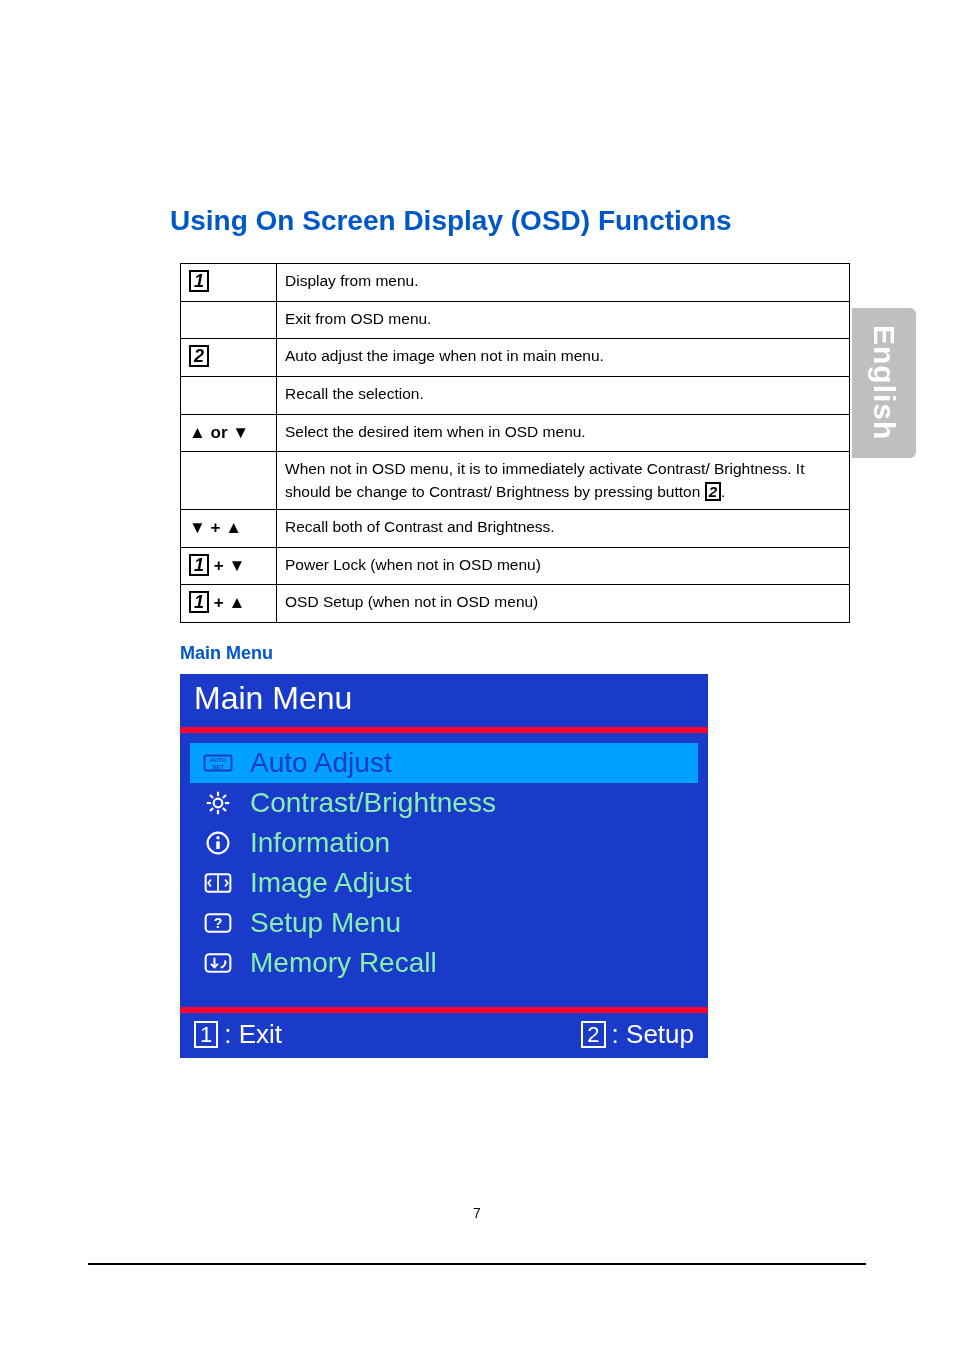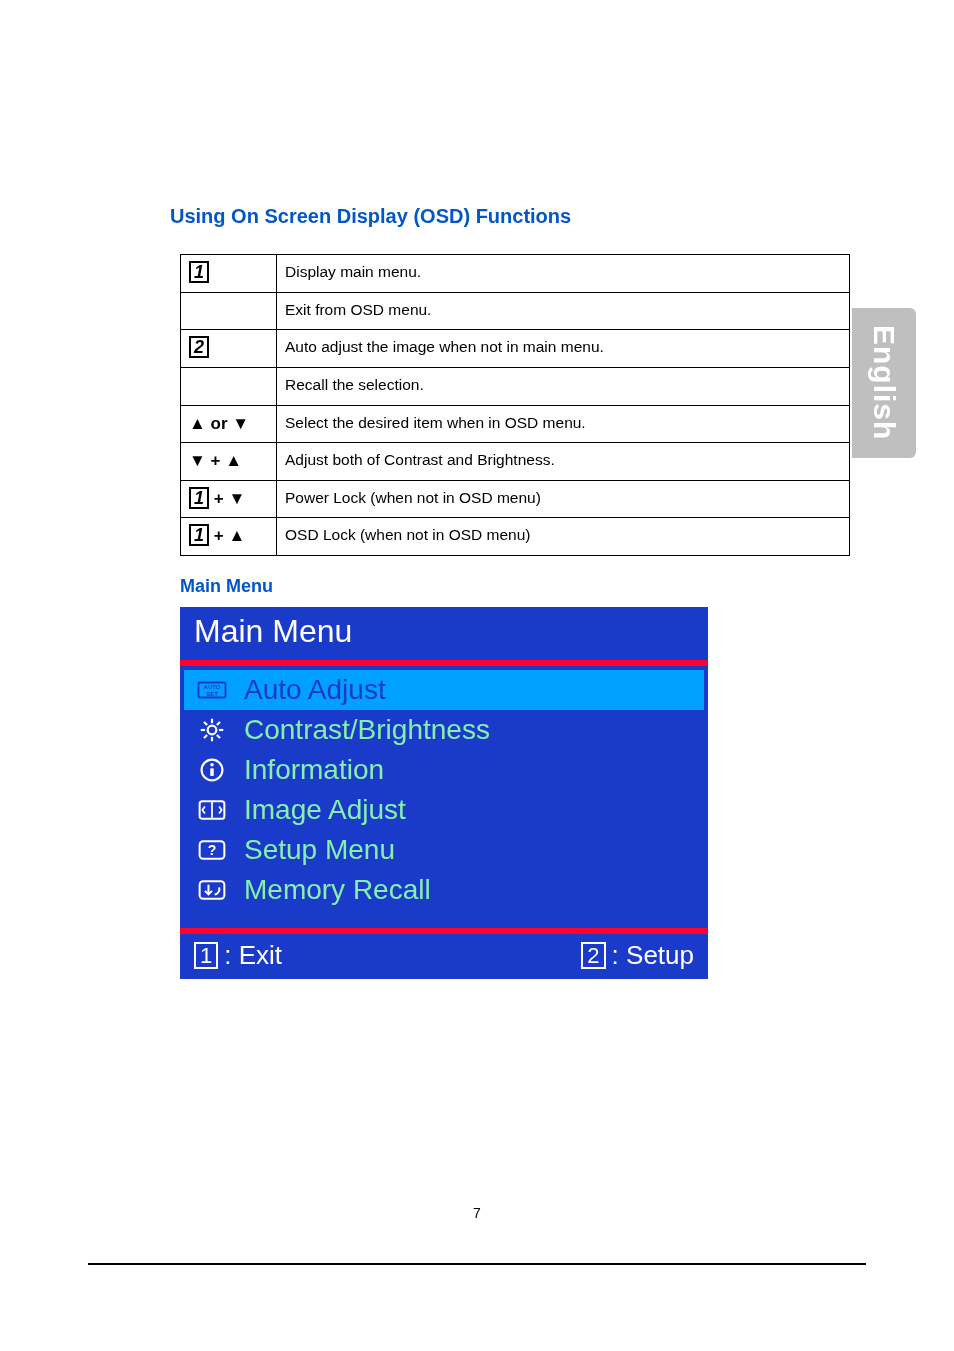--- a/index.html
+++ b/index.html
@@ -30,21 +30,21 @@
   .side-tab span {
     writing-mode: vertical-rl;
     font-size: 30px;
     font-weight: bold;
     color: #fff;
     font-family: Arial, sans-serif;
     letter-spacing: 1px;
   }
   h1.section-title {
     color: #0057c8;
-    font-size: 20px;
+    font-size: 28px;
     font-weight: bold;
     margin: 0 0 26px 0;
   }
   h2.sub-title {
     color: #0057c8;
     font-size: 18px;
     font-weight: bold;
     margin: 20px 0 10px 10px;
   }
   table.osd-table {
@@ -97,21 +97,21 @@
   .osd-title-bar {
     padding: 6px 14px 10px 14px;
     border-bottom: 6px solid #ff0030;
   }
   .osd-title-bar span {
     color: #fff;
     font-size: 32px;
     font-weight: 500;
   }
   .osd-items {
-    padding: 4px;
+    padding: 10px;
   }
   .osd-row {
     display: flex;
     align-items: center;
     padding: 1px 10px;
     height: 40px;
   }
   .osd-row.sel {
     background: #00a0ff;
   }
@@ -176,49 +176,53 @@
   <div class="side-tab">
     <span>English</span>
   </div>
 
   <h1 class="section-title">Using On Screen Display (OSD) Functions</h1>
 
   <table class="osd-table">
     <tbody id="tbl-body">
         <tr>
           <td class="keycol"><span class="boxed-num">1</span></td>
-          <td>Display main menu.</td>
+          <td>Display from menu.</td>
         </tr>
         <tr>
           <td class="keycol">&nbsp;</td>
           <td>Exit from OSD menu.</td>
         </tr>
         <tr>
           <td class="keycol"><span class="boxed-num">2</span></td>
           <td>Auto adjust the image when not in main menu.</td>
         </tr>
         <tr>
           <td class="keycol">&nbsp;</td>
           <td>Recall the selection.</td>
         </tr>
         <tr>
           <td class="keycol">▲ or ▼</td>
           <td>Select the desired item when in OSD menu.</td>
         </tr>
         <tr>
+          <td class="keycol">&nbsp;</td>
+          <td>When not in OSD menu, it is to immediately activate Contrast/ Brightness. It should be change to Contrast/ Brightness by pressing button <span class="boxed-num-sm">2</span>.</td>
+        </tr>
+        <tr>
           <td class="keycol">▼ + ▲</td>
-          <td>Adjust both of Contrast and Brightness.</td>
+          <td>Recall both of Contrast and Brightness.</td>
         </tr>
         <tr>
           <td class="keycol"><span class="boxed-num">1</span><span> + ▼</span></td>
           <td>Power Lock (when not in OSD menu)</td>
         </tr>
         <tr>
           <td class="keycol"><span class="boxed-num">1</span><span> + ▲</span></td>
-          <td>OSD Lock (when not in OSD menu)</td>
+          <td>OSD Setup (when not in OSD menu)</td>
         </tr>
       </tbody>
   </table>
 
   <h2 class="sub-title">Main Menu</h2>
 
   <div class="osd-box">
     <div class="osd-title-bar">
       <span>Main Menu</span>
     </div>

